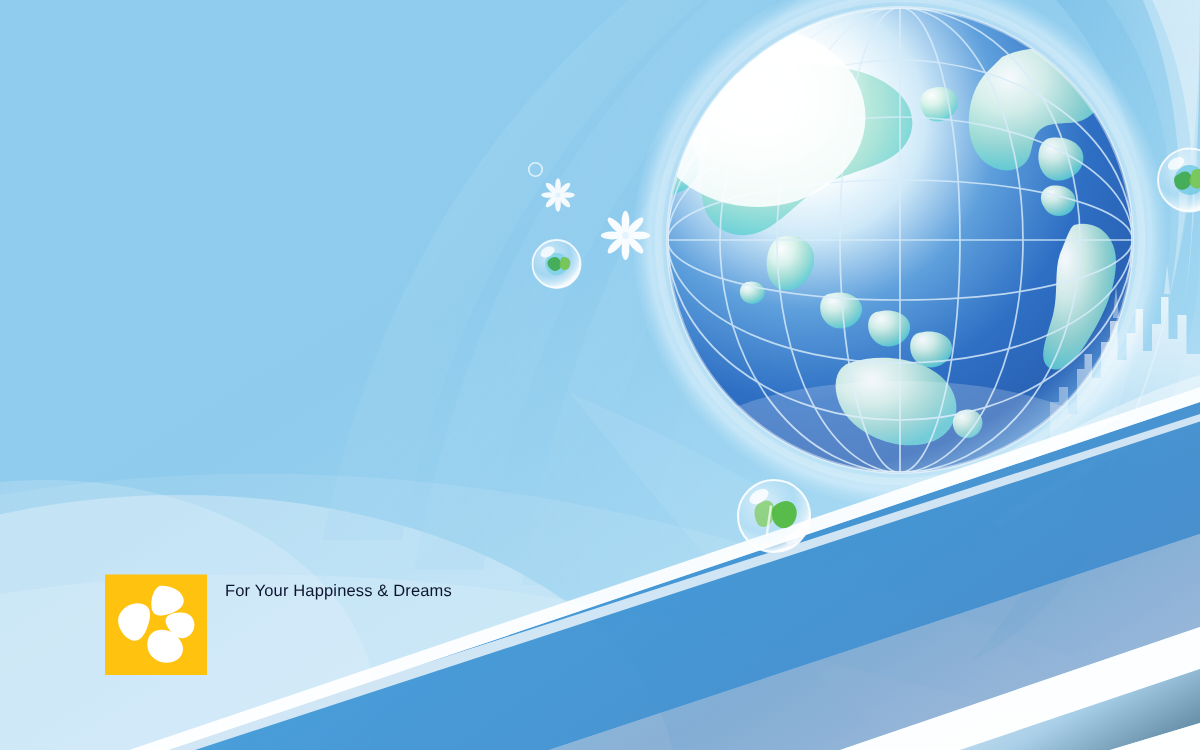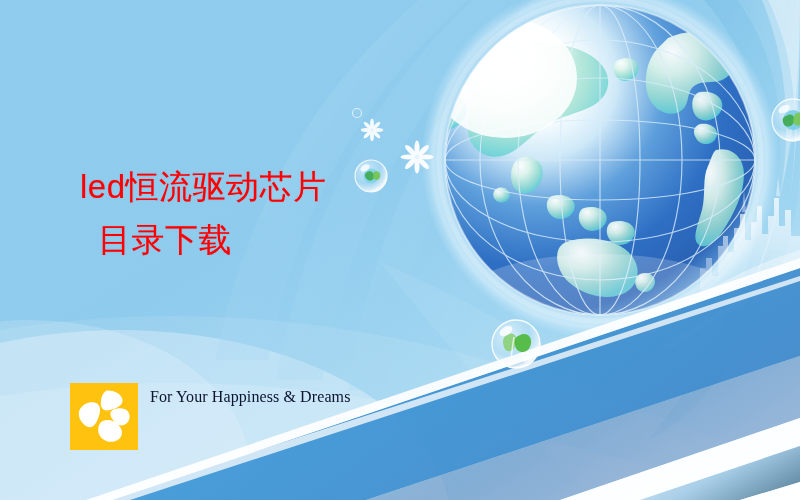--- a/index.html
+++ b/index.html
@@ -27,22 +27,22 @@
   #logo-lockup{position:absolute;left:70px;top:383px;display:flex;align-items:flex-start;}
   #logo-mark{width:68px;height:67px;background:#FFC20E;position:relative;flex:0 0 auto;}
   #logo-mark svg{position:absolute;left:0;top:0;}
   #logo-text{margin-left:12px;padding-top:2px;}
   #brand-name{
     font-size:38px;font-weight:bold;color:#16266B;letter-spacing:0.5px;
     line-height:0.98;white-space:nowrap;display:block;
   }
   #brand-name .reg{font-size:17px;vertical-align:super;letter-spacing:0;}
   #brand-tagline{
-    font-size:16px;color:#0D1430;letter-spacing:0.1px;line-height:1.1;
-    display:block;margin-top:3px;white-space:nowrap;font-family:Liberation Serif, serif;
+    font-size:11px;color:#0D1430;letter-spacing:0.1px;line-height:1.1;
+    display:block;margin-top:3px;white-space:nowrap;
   }
 </style>
 </head>
 <body>
 
 <div id="stage">
 
   <div id="bg-art" class="nosel">
     <svg viewBox="0 0 800 500" xmlns="http://www.w3.org/2000/svg">
       <defs>
@@ -297,24 +297,20 @@
           <circle cx="793" cy="120" r="10" fill="#6FC9E4" opacity=".8"></circle>
           <path d="M786,116 C791,112 796,116 794,122 C792,128 784,128 783,122 C782,118 784,117 786,116 Z" fill="#3FA84A" opacity=".9"></path>
           <path d="M795,114 C801,110 806,116 803,122 C800,128 793,126 793,120 Z" fill="#79C74F" opacity=".9"></path>
           <ellipse cx="784" cy="109" rx="6" ry="3.6" fill="#FFFFFF" opacity=".75" transform="rotate(-30 784 109)"></ellipse>
         </g>
 
       </g>
     </svg>
   </div>
 
-  <div id="headline">
-    <span class="ln ln1">led恒流驱动芯片</span>
-    <span class="ln ln2">目录下载</span>
-  </div>
 
   <div id="logo-lockup">
     <div id="logo-mark">
       <svg width="68" height="67" viewBox="0 0 68 67" xmlns="http://www.w3.org/2000/svg">
         <g fill="#FFFFFF">
 
           <path d="M36.5,7.5 C45,7 52,11.5 52.5,17 C53,22 47,25.5 40,27 C35.5,28 32.5,27 31.5,24
                    C30,19.5 31,10.5 36.5,7.5 Z"></path>
 
           <path d="M10,26 C14,19.5 22,17.5 27,20.5 C31.5,23.2 30.5,30 27.5,37 C25,43 21,45.5 17,43.5

